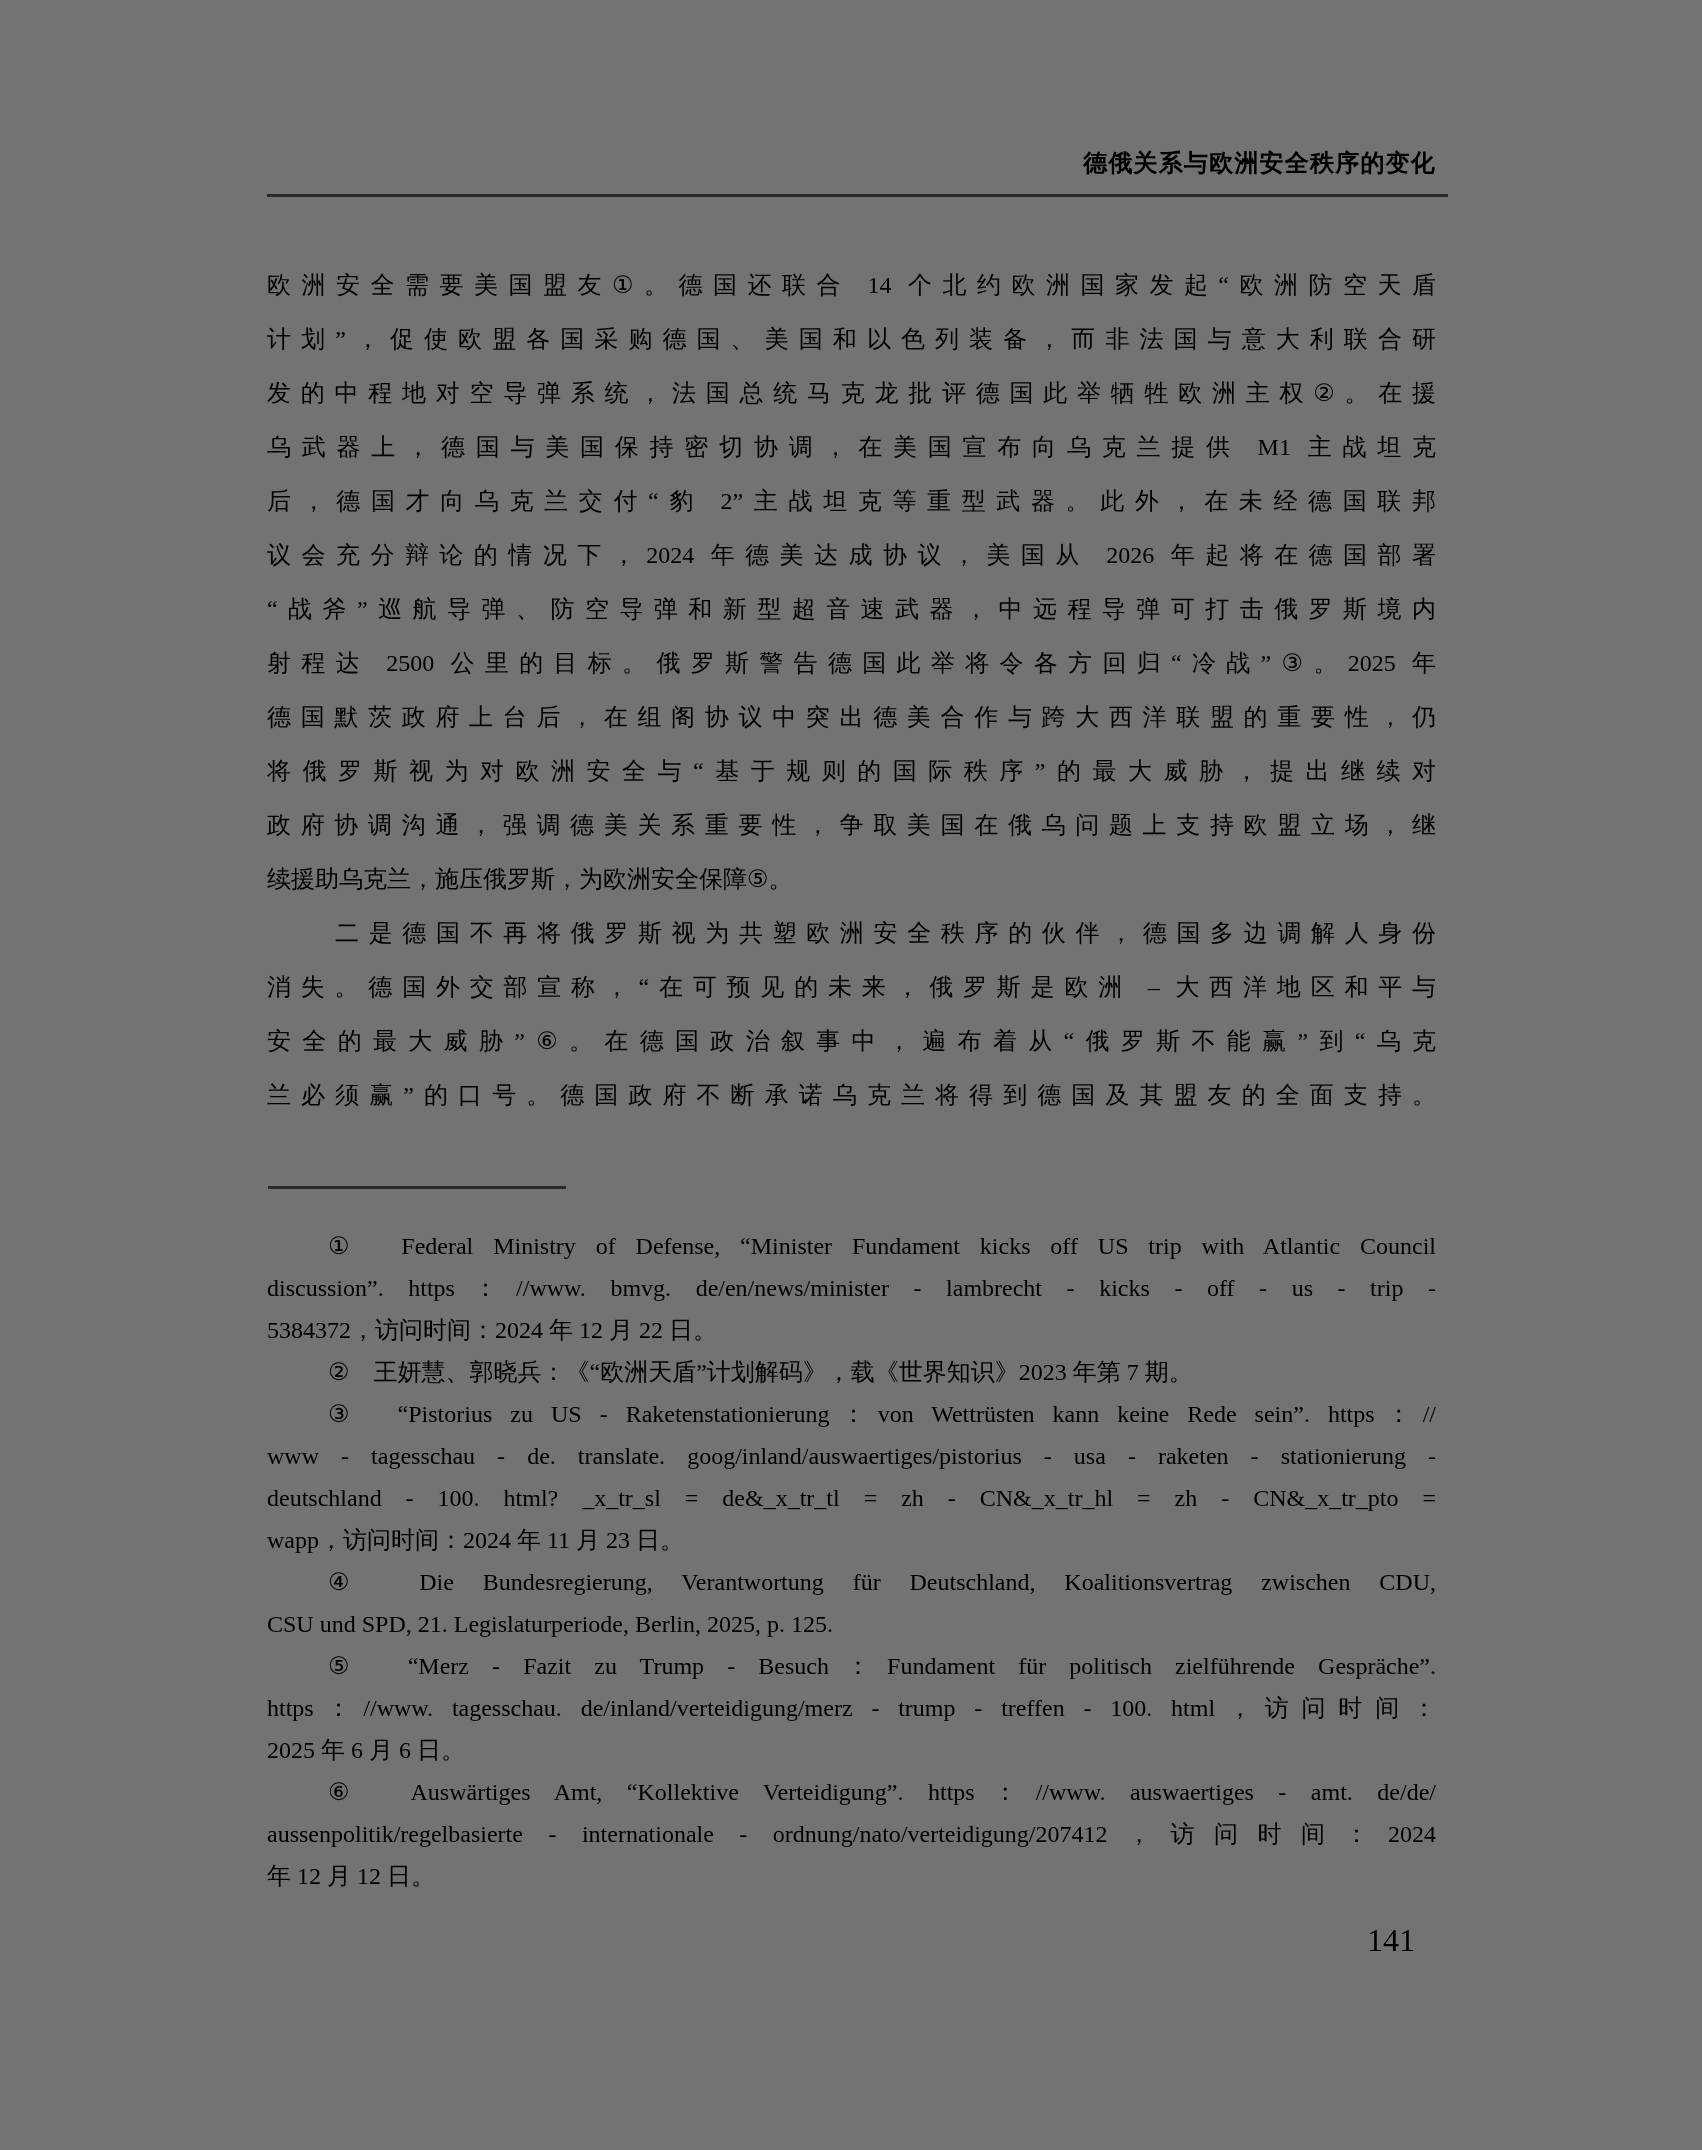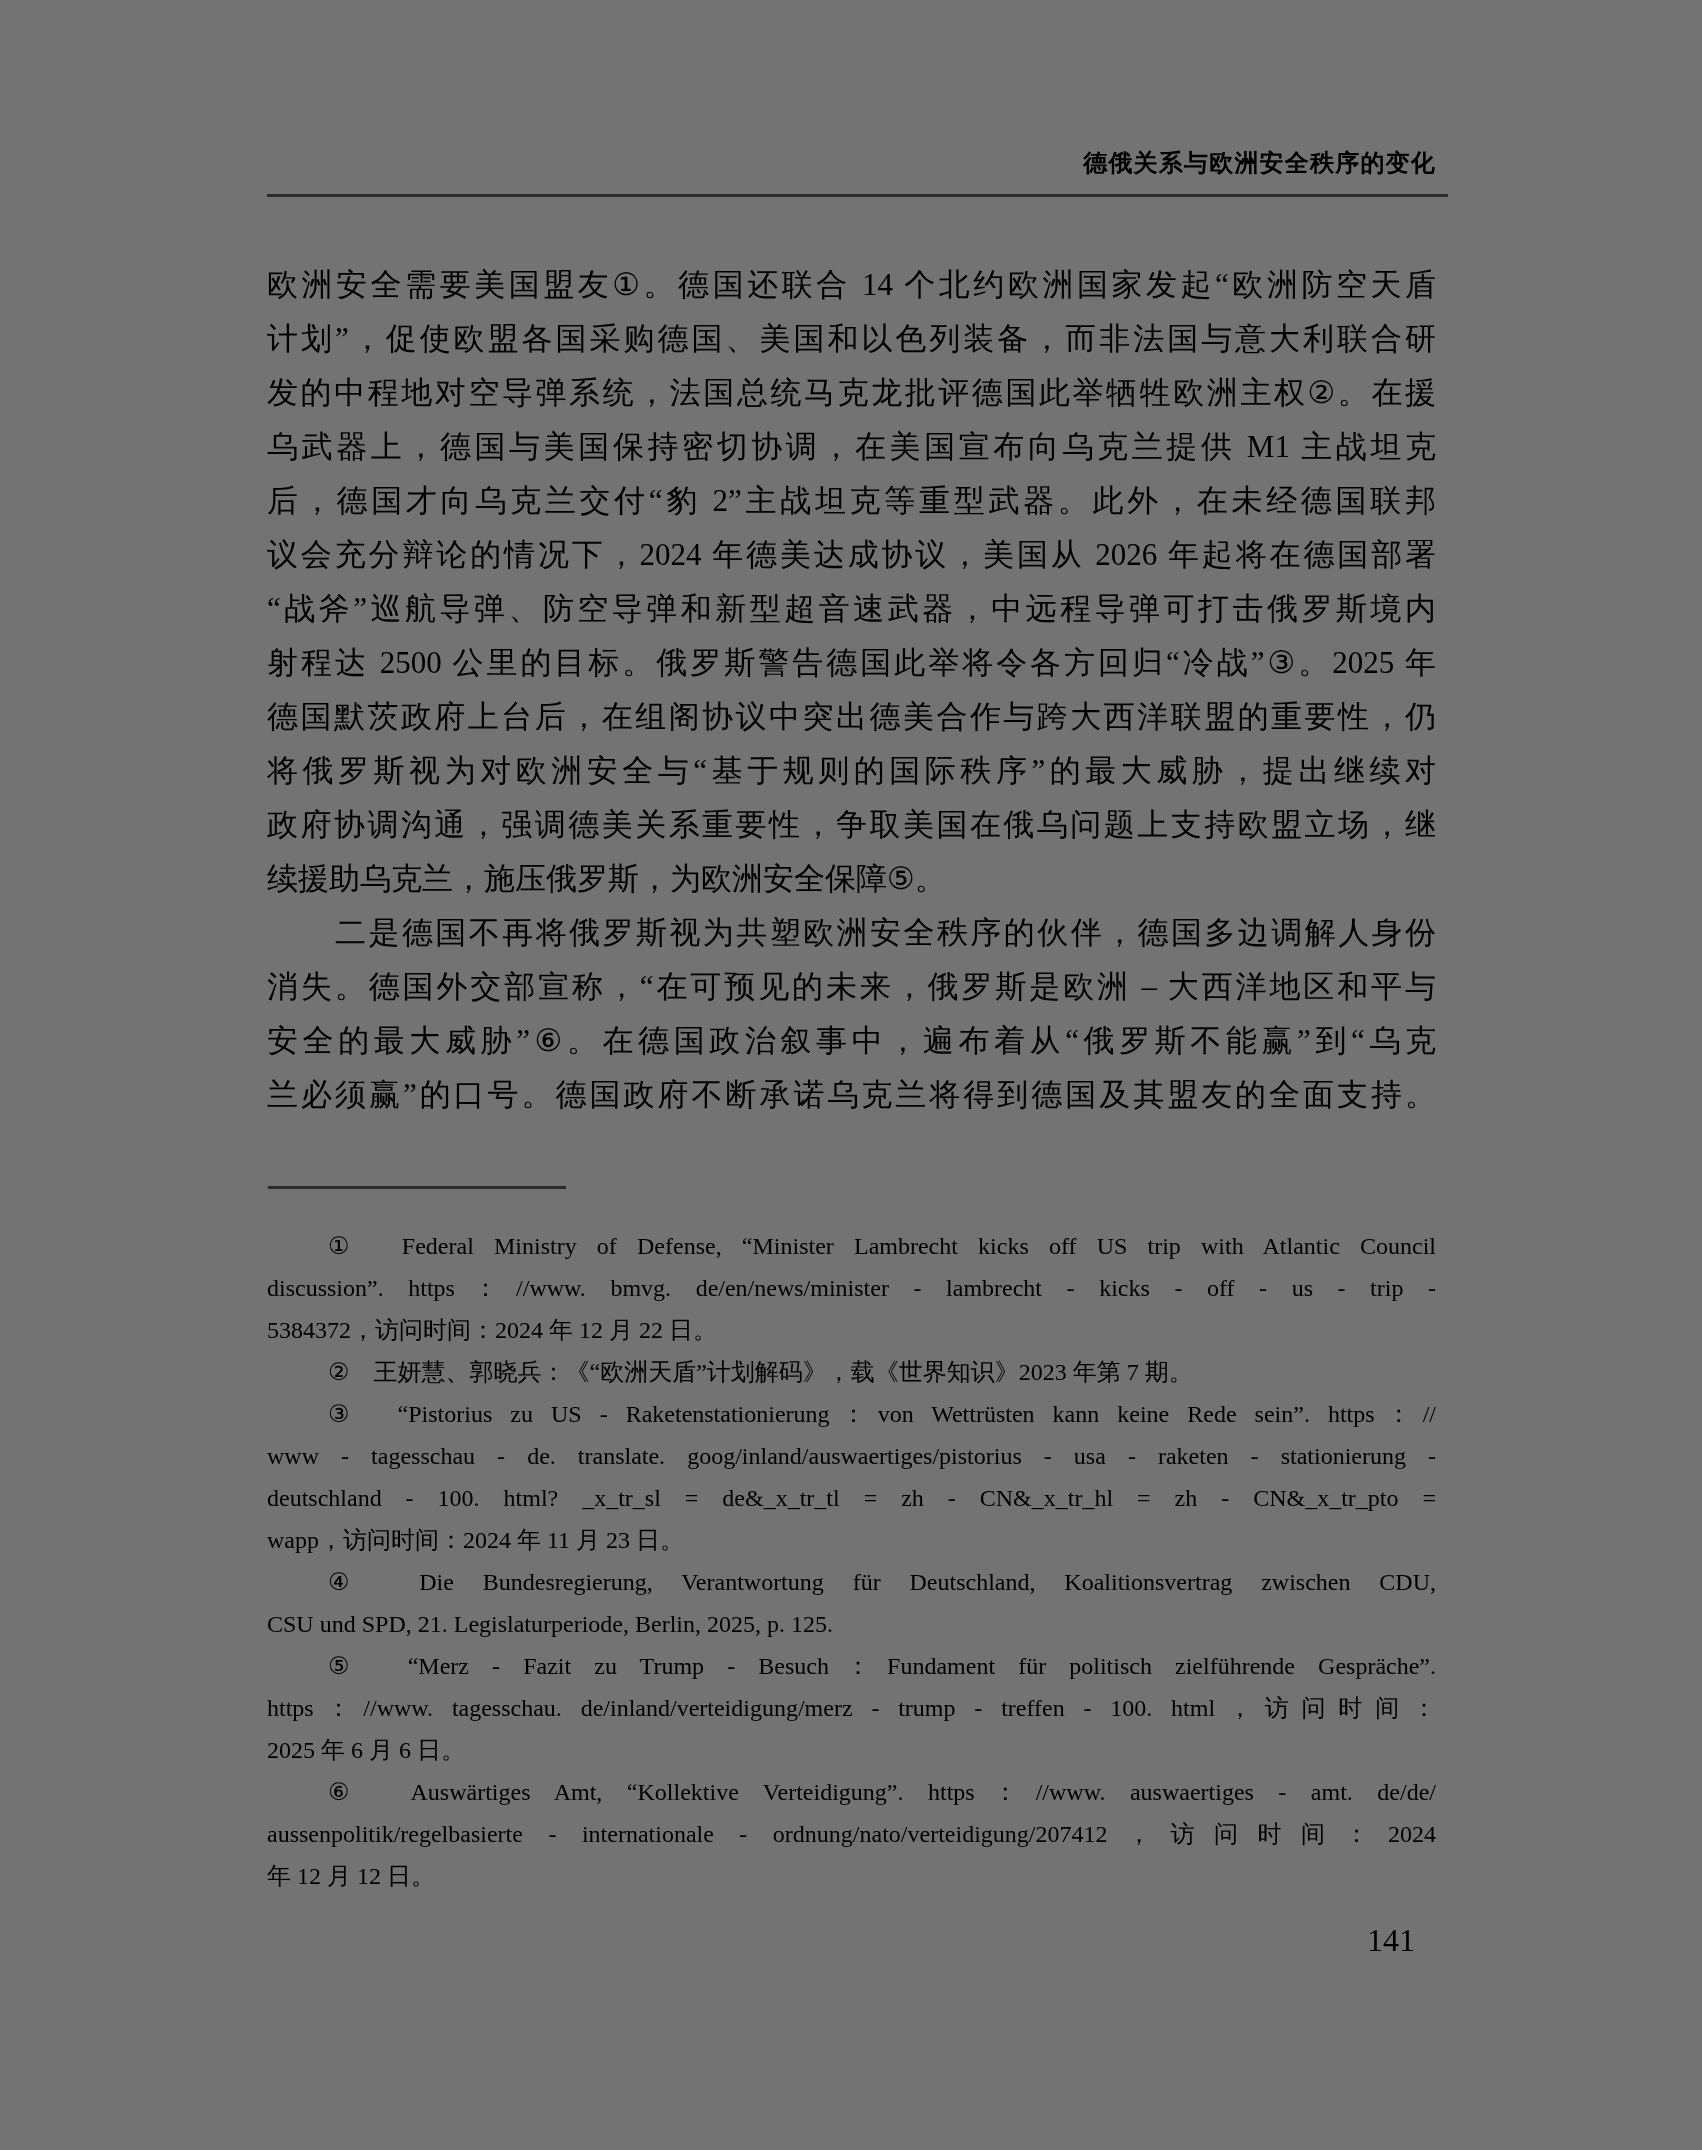--- a/index.html
+++ b/index.html
@@ -33,21 +33,21 @@
     top: 194px;
     width: 1181px;
     height: 3px;
     background: #2a2a2a;
   }
   .body-block {
     position: absolute;
     left: 267px;
     top: 258px;
     width: 1169px;
-    font-size: 31px;
+    font-size: 24px;
   }
   .bl {
     height: 54px;
     line-height: 54px;
     overflow: hidden;
     text-align: justify;
     text-justify: inter-character;
   }
   .bl.j { text-align-last: justify; }
   .bl.ind { text-indent: 68px; }
@@ -106,21 +106,21 @@
     <div class="bl">续援助乌克兰，施压俄罗斯，为欧洲安全保障⑤。</div>
     <div class="bl j ind">二是德国不再将俄罗斯视为共塑欧洲安全秩序的伙伴，德国多边调解人身份</div>
     <div class="bl j">消失。德国外交部宣称，“在可预见的未来，俄罗斯是欧洲 – 大西洋地区和平与</div>
     <div class="bl j">安全的最大威胁”⑥。在德国政治叙事中，遍布着从“俄罗斯不能赢”到“乌克</div>
     <div class="bl j">兰必须赢”的口号。德国政府不断承诺乌克兰将得到德国及其盟友的全面支持。</div>
   </div>
 
   <div class="fn-rule"></div>
 
   <div class="fn-block">
-    <div class="fl j ind">①　Federal Ministry of Defense, “Minister Lambrecht kicks off US trip with Atlantic Council</div>
+    <div class="fl j ind">①　Federal Ministry of Defense, “Minister Fundament kicks off US trip with Atlantic Council</div>
     <div class="fl j">discussion”. https：//www. bmvg. de/en/news/minister - lambrecht - kicks - off - us - trip -</div>
     <div class="fl">5384372，访问时间：2024 年 12 月 22 日。</div>
     <div class="fl ind">②　王妍慧、郭晓兵：《“欧洲天盾”计划解码》，载《世界知识》2023 年第 7 期。</div>
     <div class="fl j ind">③　“Pistorius zu US - Raketenstationierung：von Wettrüsten kann keine Rede sein”. https：//</div>
     <div class="fl j">www - tagesschau - de. translate. goog/inland/auswaertiges/pistorius - usa - raketen - stationierung -</div>
     <div class="fl j">deutschland - 100. html? _x_tr_sl = de&amp;_x_tr_tl = zh - CN&amp;_x_tr_hl = zh - CN&amp;_x_tr_pto =</div>
     <div class="fl">wapp，访问时间：2024 年 11 月 23 日。</div>
     <div class="fl j ind">④　Die Bundesregierung, Verantwortung für Deutschland, Koalitionsvertrag zwischen CDU,</div>
     <div class="fl">CSU und SPD, 21. Legislaturperiode, Berlin, 2025, p. 125.</div>
     <div class="fl j ind">⑤　“Merz - Fazit zu Trump - Besuch：Fundament für politisch zielführende Gespräche”.</div>

